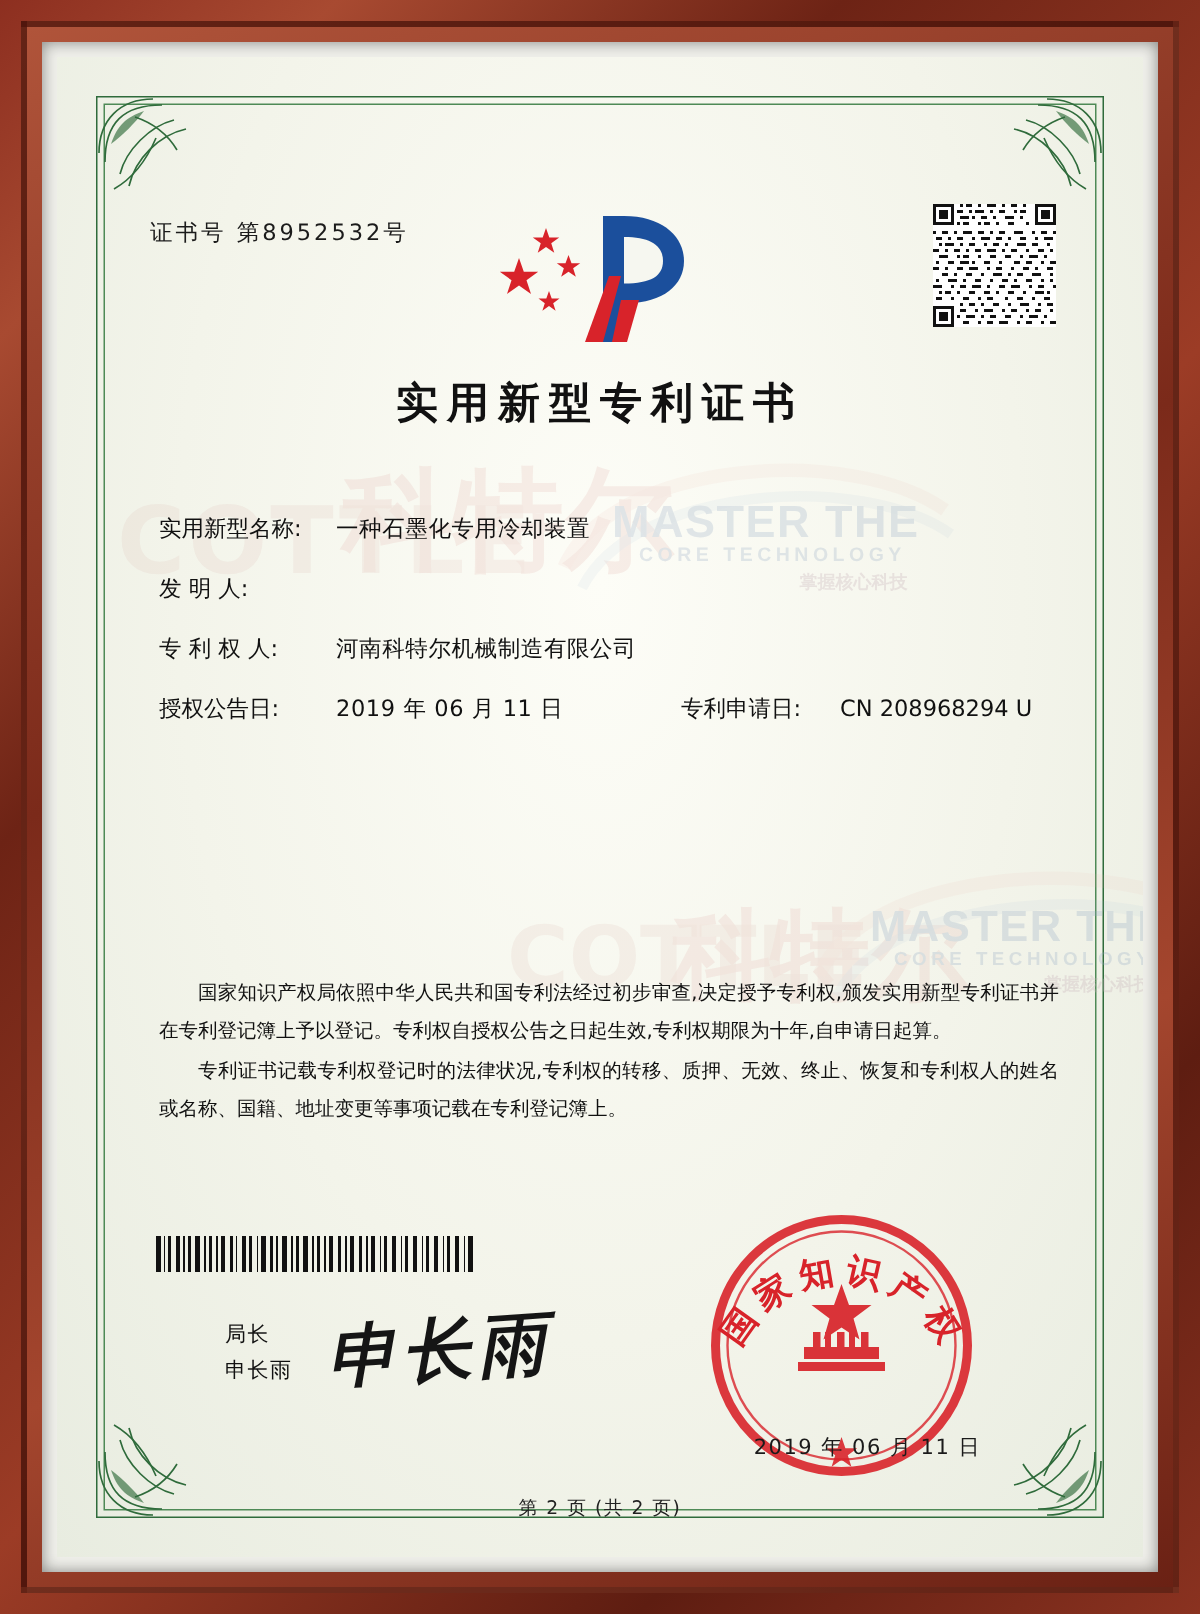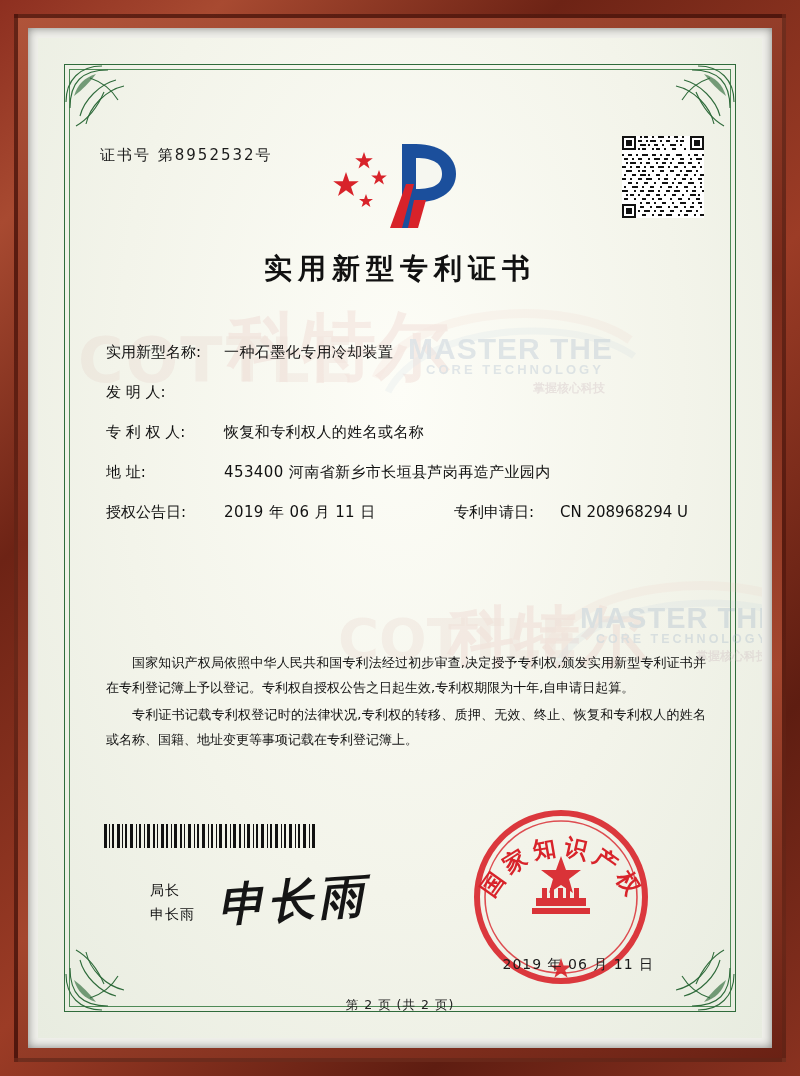--- a/index.html
+++ b/index.html
@@ -576,27 +576,23 @@
     </div>
 
     <div class="field-row">
       <div class="field-label">发 明 人:</div>
     </div>
 
 
 
     <div class="field-row">
       <div class="field-label">专 利 权 人:</div>
-      <div class="field-value">恢复和专利权人的姓名或名称</div>
+      <div class="field-value">河南科特尔机械制造有限公司</div>
     </div>
 
-    <div class="field-row">
-      <div class="field-label">地      址:</div>
-      <div class="field-value">453400 河南省新乡市长垣县芦岗再造产业园内</div>
-    </div>
 
     <div class="field-row two-col">
       <div class="field-label">授权公告日:</div>
       <div class="field-value">2019 年 06 月 11 日</div>
       <div class="field-label2">专利申请日:</div>
       <div class="field-value2">CN 208968294 U</div>
     </div>
 
   </div>
 

